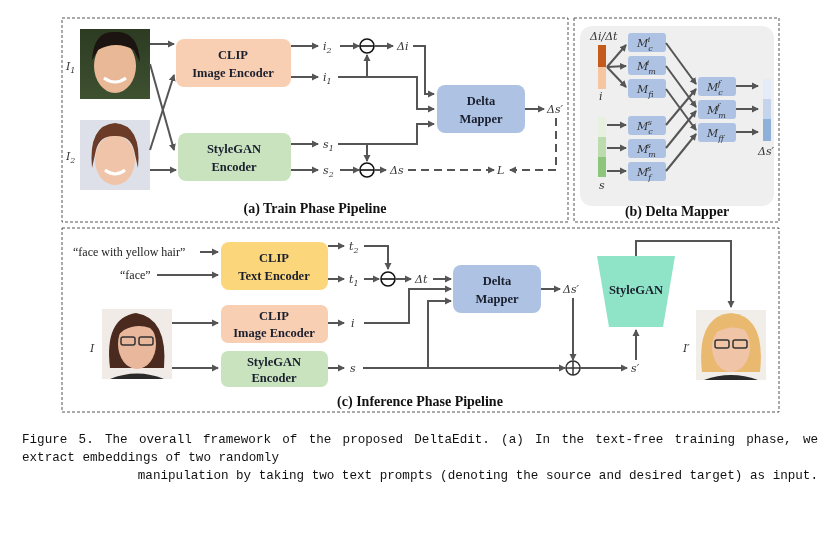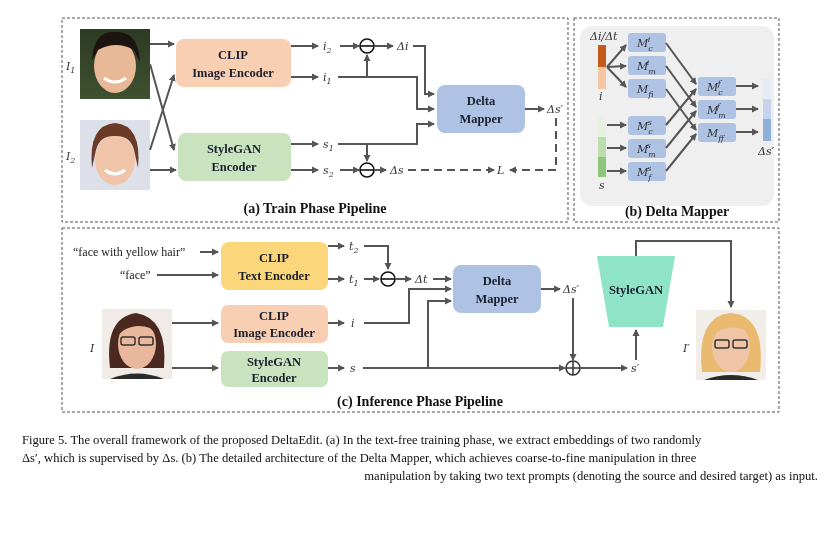--- a/index.html
+++ b/index.html
@@ -6,21 +6,21 @@
   body { width:835px; height:535px; position:relative; overflow:hidden;
          font-family:"Liberation Serif", serif; color:#1a1a1a; }
   svg { position:absolute; left:0; top:0; }
   .box-label { font-family:"Liberation Serif", serif; font-weight:bold; font-size:12.5px; fill:#1a1f2e; }
   .var { font-family:"DejaVu Serif", serif; font-style:italic; font-size:11px; fill:#333; }
   .var-sm { font-family:"DejaVu Serif", serif; font-style:italic; font-size:8px; fill:#333; }
   .prompt { font-family:"Liberation Serif", serif; font-size:12px; fill:#222; }
   .panel-title { font-family:"Liberation Serif", serif; font-weight:bold; font-size:14px; fill:#111; }
   .arrow { stroke:#555; stroke-width:2; fill:none; }
   .caption { position:absolute; left:22px; top:431px; width:796px;
-             font-family:Liberation Serif, serif; font-size:12.6px; line-height:18px;
+             font-family:Liberation Mono, monospace; font-size:12.6px; line-height:18px;
              text-align:justify; color:#111; }
 </style>
 </head>
 <body>
 
 <svg width="835" height="430" viewBox="0 0 835 430">
   <defs>
     <marker id="ah" markerWidth="8" markerHeight="8" refX="6" refY="4" orient="auto" markerUnits="userSpaceOnUse">
       <path d="M0,0.5 L7,4 L0,7.5 z" fill="#555"></path>
     </marker>
@@ -246,15 +246,14 @@
     <rect x="733" y="340" width="14" height="8" rx="2" fill="none" stroke="#333" stroke-width="1.5"></rect>
     <path d="M704,380 Q731,370 758,380 Z" fill="#2a2a2a"></path>
   </g>
   <text class="var" x="683" y="352">I′</text>
 
   <text class="panel-title" x="420" y="406" text-anchor="middle">(c) Inference Phase Pipeline</text>
 </svg>
 
 <div class="caption">
   <div>Figure 5. The overall framework of the proposed DeltaEdit. (a) In the text-free training phase, we extract embeddings of two randomly</div>
-  <div>Δs′, which is supervised by Δs. (b) The detailed architecture of the Delta Mapper, which achieves coarse-to-fine manipulation in three</div>
   <div style="text-align:right">manipulation by taking two text prompts (denoting the source and desired target) as input.</div>
 </div>
 
 </body></html>

